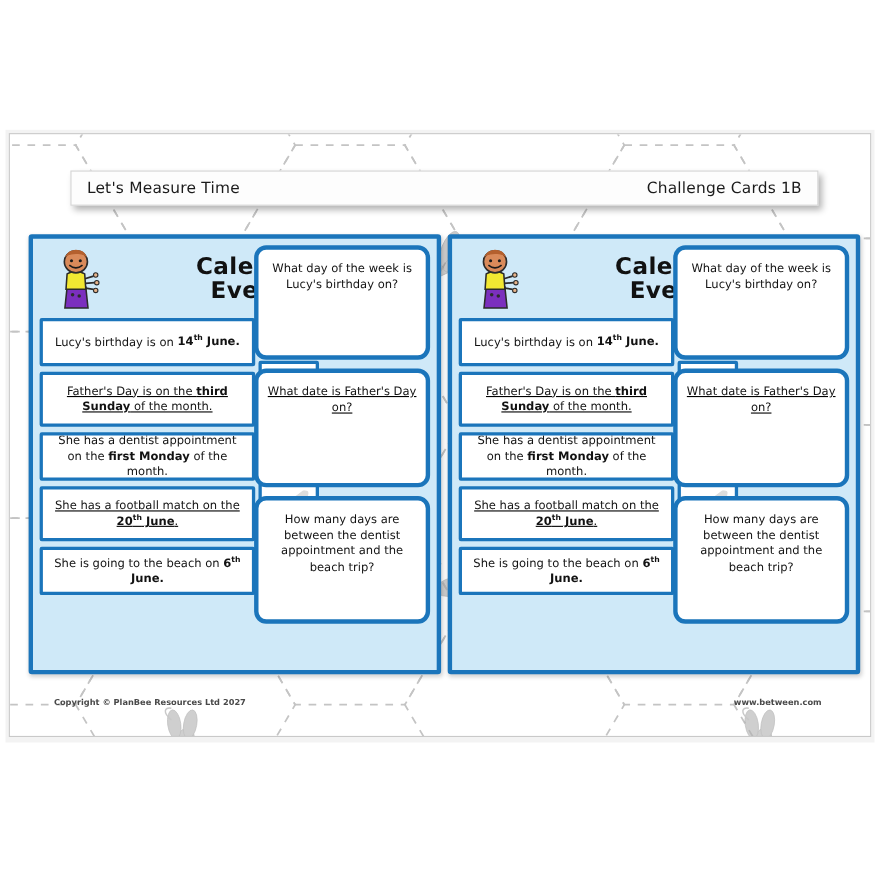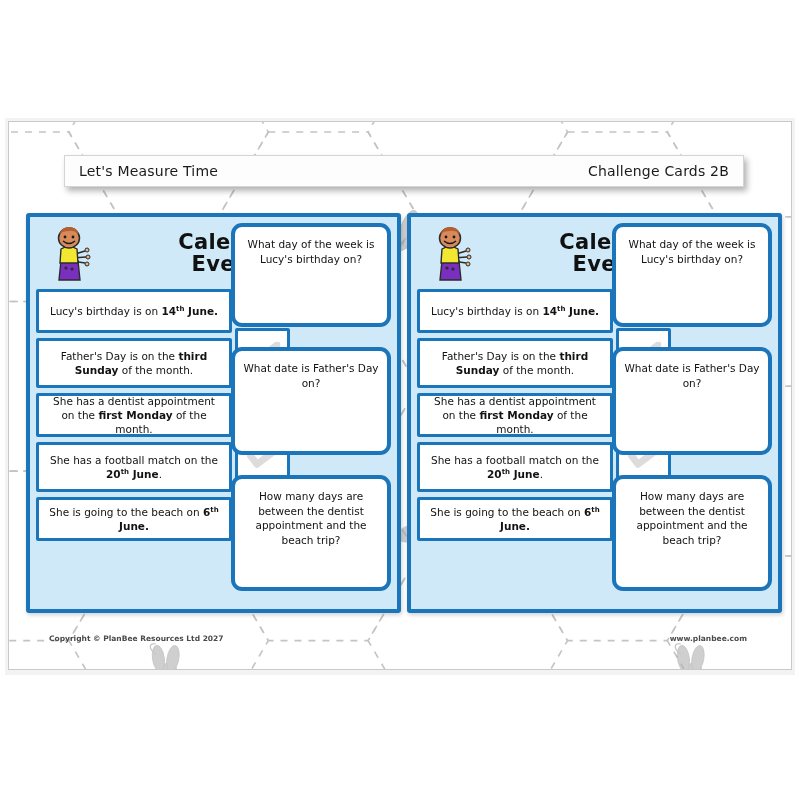--- a/index.html
+++ b/index.html
@@ -124,50 +124,50 @@
     font-size: 10.5px;
     line-height: 1.35;
     color: #121212;
     text-align: center;
   }
   .stmt-text b { font-weight: bold; }
   .stmt-text sup { font-size: 7px; vertical-align: super; }
 
   
   .h-two   { height: 34px; }
-  .h-three { height: 50px; }
+  .h-three { height: 50px; text-decoration: underline; }
   .h-four  { height: 44px; }
 
   .tick-box { }
   .tick-mark {
     position: absolute;
     left: 50%; top: 50%;
     transform: translate(-50%,-50%) rotate(8deg);
     opacity: .30;
   }
 
   
   .q-box {
     background: #ffffff;
     border: 4px solid #1b75bb;
     border-radius: 11px;
-    margin-bottom: 20px;
+    margin-bottom: 8px;
     padding: 10px 8px 6px 8px;
     position: relative;
     overflow: hidden;
   }
   .q-text {
     font-family: "DejaVu Sans", sans-serif;
     font-size: 10.5px;
     line-height: 1.4;
     color: #121212;
     text-align: center;
   }
   .qh-1 { height: 104px; }
-  .qh-2 { height: 108px; }
+  .qh-2 { height: 108px; text-decoration: underline; }
   .qh-3 { height: 116px; }
 
   
   .foot {
     position: absolute;
     bottom: 26px;
     font-family: "DejaVu Sans", sans-serif;
     font-weight: bold;
     font-size: 7.5px;
     color: #4a4a4a;
@@ -273,21 +273,21 @@
         <ellipse cx="40" cy="34" rx="9" ry="20" transform="rotate(-8 40 34)"></ellipse>
         <ellipse cx="62" cy="34" rx="9" ry="20" transform="rotate(10 62 34)"></ellipse>
       </g>
       <g fill="none" stroke="#a8a8a8" stroke-width="2">
         <path d="M36 28 C24 18 26 10 36 12"></path>
       </g>
     </svg>
 
     <div id="title-bar">
       <span class="hdr-text">Let's Measure Time</span>
-      <span class="hdr-text">Challenge Cards 2B</span>
+      <span class="hdr-text">Challenge Cards 1B</span>
     </div>
 
     <div class="card" id="card-left">
       <div class="card-inner">
 
         <div class="card-head">
           <svg class="kid" viewBox="0 0 46 58">
             <path d="M20 30 L33 26" stroke="#2b2b2b" stroke-width="1.6" fill="none"></path>
             <path d="M20 33 L34 32" stroke="#2b2b2b" stroke-width="1.6" fill="none"></path>
             <path d="M20 36 L33 38" stroke="#2b2b2b" stroke-width="1.6" fill="none"></path>
@@ -453,16 +453,16 @@
             </div>
           <div class="q-box qh-3">
               <div class="q-text">How many days are between the dentist appointment and the beach trip?</div>
             </div>
         </div>
 
       </div>
     </div>
 
     <div class="foot" id="foot-left">Copyright © PlanBee Resources Ltd 2027</div>
-    <div class="foot" id="foot-right">www.planbee.com</div>
+    <div class="foot" id="foot-right">www.between.com</div>
 
   </div>
 </div>
 
 </body></html>

